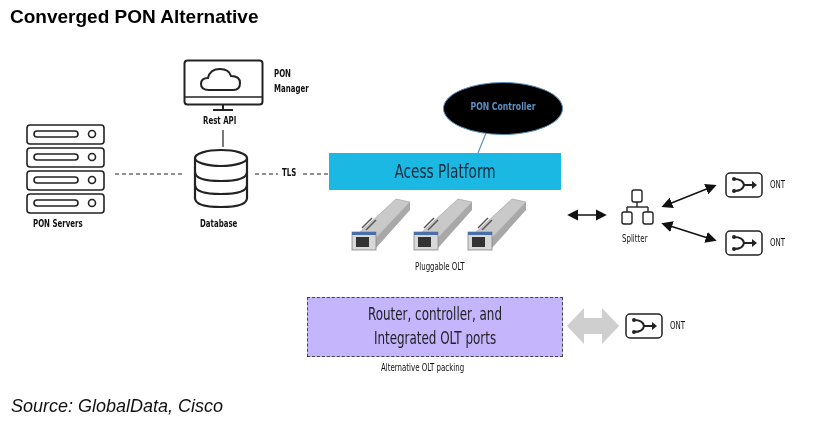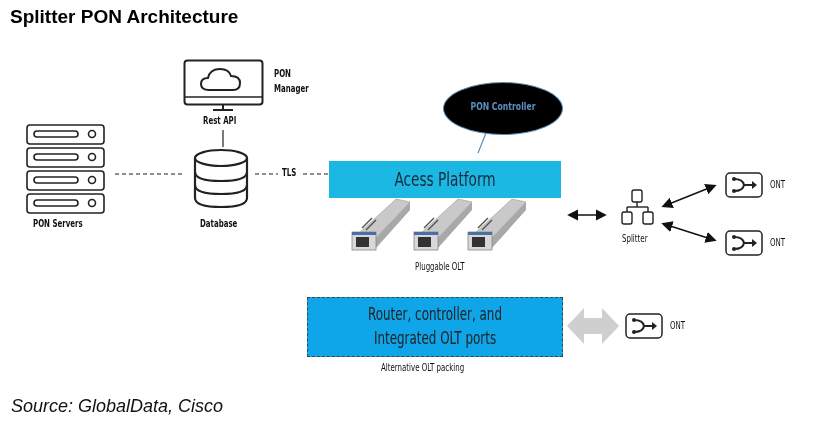--- a/index.html
+++ b/index.html
@@ -3,31 +3,31 @@
 <meta charset="utf-8">
 <style>
   html, body { margin:0; padding:0; background:#ffffff; }
   body { width:829px; height:421px; position:relative; overflow:hidden; font-family:"DejaVu Sans", sans-serif; }
   .abs { position:absolute; }
   .title { left:10px; top:6px; font-family:"Liberation Sans", sans-serif; font-weight:bold; font-size:19px; color:#000; }
   .source { left:11px; top:396px; font-family:"Liberation Sans", sans-serif; font-style:italic; font-size:18px; color:#111; }
   .cond { font-family:"DejaVu Sans", sans-serif; font-stretch:condensed; color:#111; white-space:nowrap; }
   .lbl-b { font-weight:bold; font-size:10px; transform:scaleX(0.78); transform-origin:left top; }
   .lbl { font-size:10px; transform:scaleX(0.78); transform-origin:left top; }
-  .platform { left:329px; top:153px; width:232px; height:37px; background:#1cb8e4;margin-top:8px; }
+  .platform { left:329px; top:153px; width:232px; height:37px; background:#1cb8e4; }
   .platform-text { position:absolute; left:0; right:0; top:7px; text-align:center; font-size:19px; color:#1b2a3a; transform:scaleX(0.8); }
   .controller { left:443px; top:82px; width:118px; height:51px; border:1.3px solid #5b8fb9; border-radius:50%; background:#000000; }
   .controller-text { position:absolute; left:0; right:0; top:17px; text-align:center; font-size:11px; font-weight:bold; color:#5c8fc2; transform:scaleX(0.78); }
-  .alt-box { left:307px; top:297px; width:254px; height:58px; background:#0ea5e9; border:1.5px dashed #444; }
+  .alt-box { left:307px; top:297px; width:254px; height:58px; background:#c4b5fd; border:1.5px dashed #444; }
   .alt-text { position:absolute; left:0; right:0; top:4px; text-align:center; font-size:17px; line-height:24px; color:#222; transform:scaleX(0.78); }
 </style>
 </head>
 <body>
 
-<div class="abs title">Splitter PON Architecture</div>
+<div class="abs title">Converged PON Alternative</div>
 
 <svg class="abs" style="left:0;top:0" width="829" height="421">
   <defs>
     <marker id="ah" markerWidth="8" markerHeight="8" refX="6" refY="4" orient="auto-start-reverse">
       <path d="M0,0 L8,4 L0,8 z" fill="#111"></path>
     </marker>
   </defs>
   <line x1="115" y1="174" x2="183" y2="174" stroke="#222" stroke-width="1.2" stroke-dasharray="4,3"></line>
   <line x1="223" y1="130" x2="223" y2="147" stroke="#222" stroke-width="1.2"></line>
   <line x1="255" y1="174" x2="278" y2="174" stroke="#222" stroke-width="1.2" stroke-dasharray="4,3"></line>

